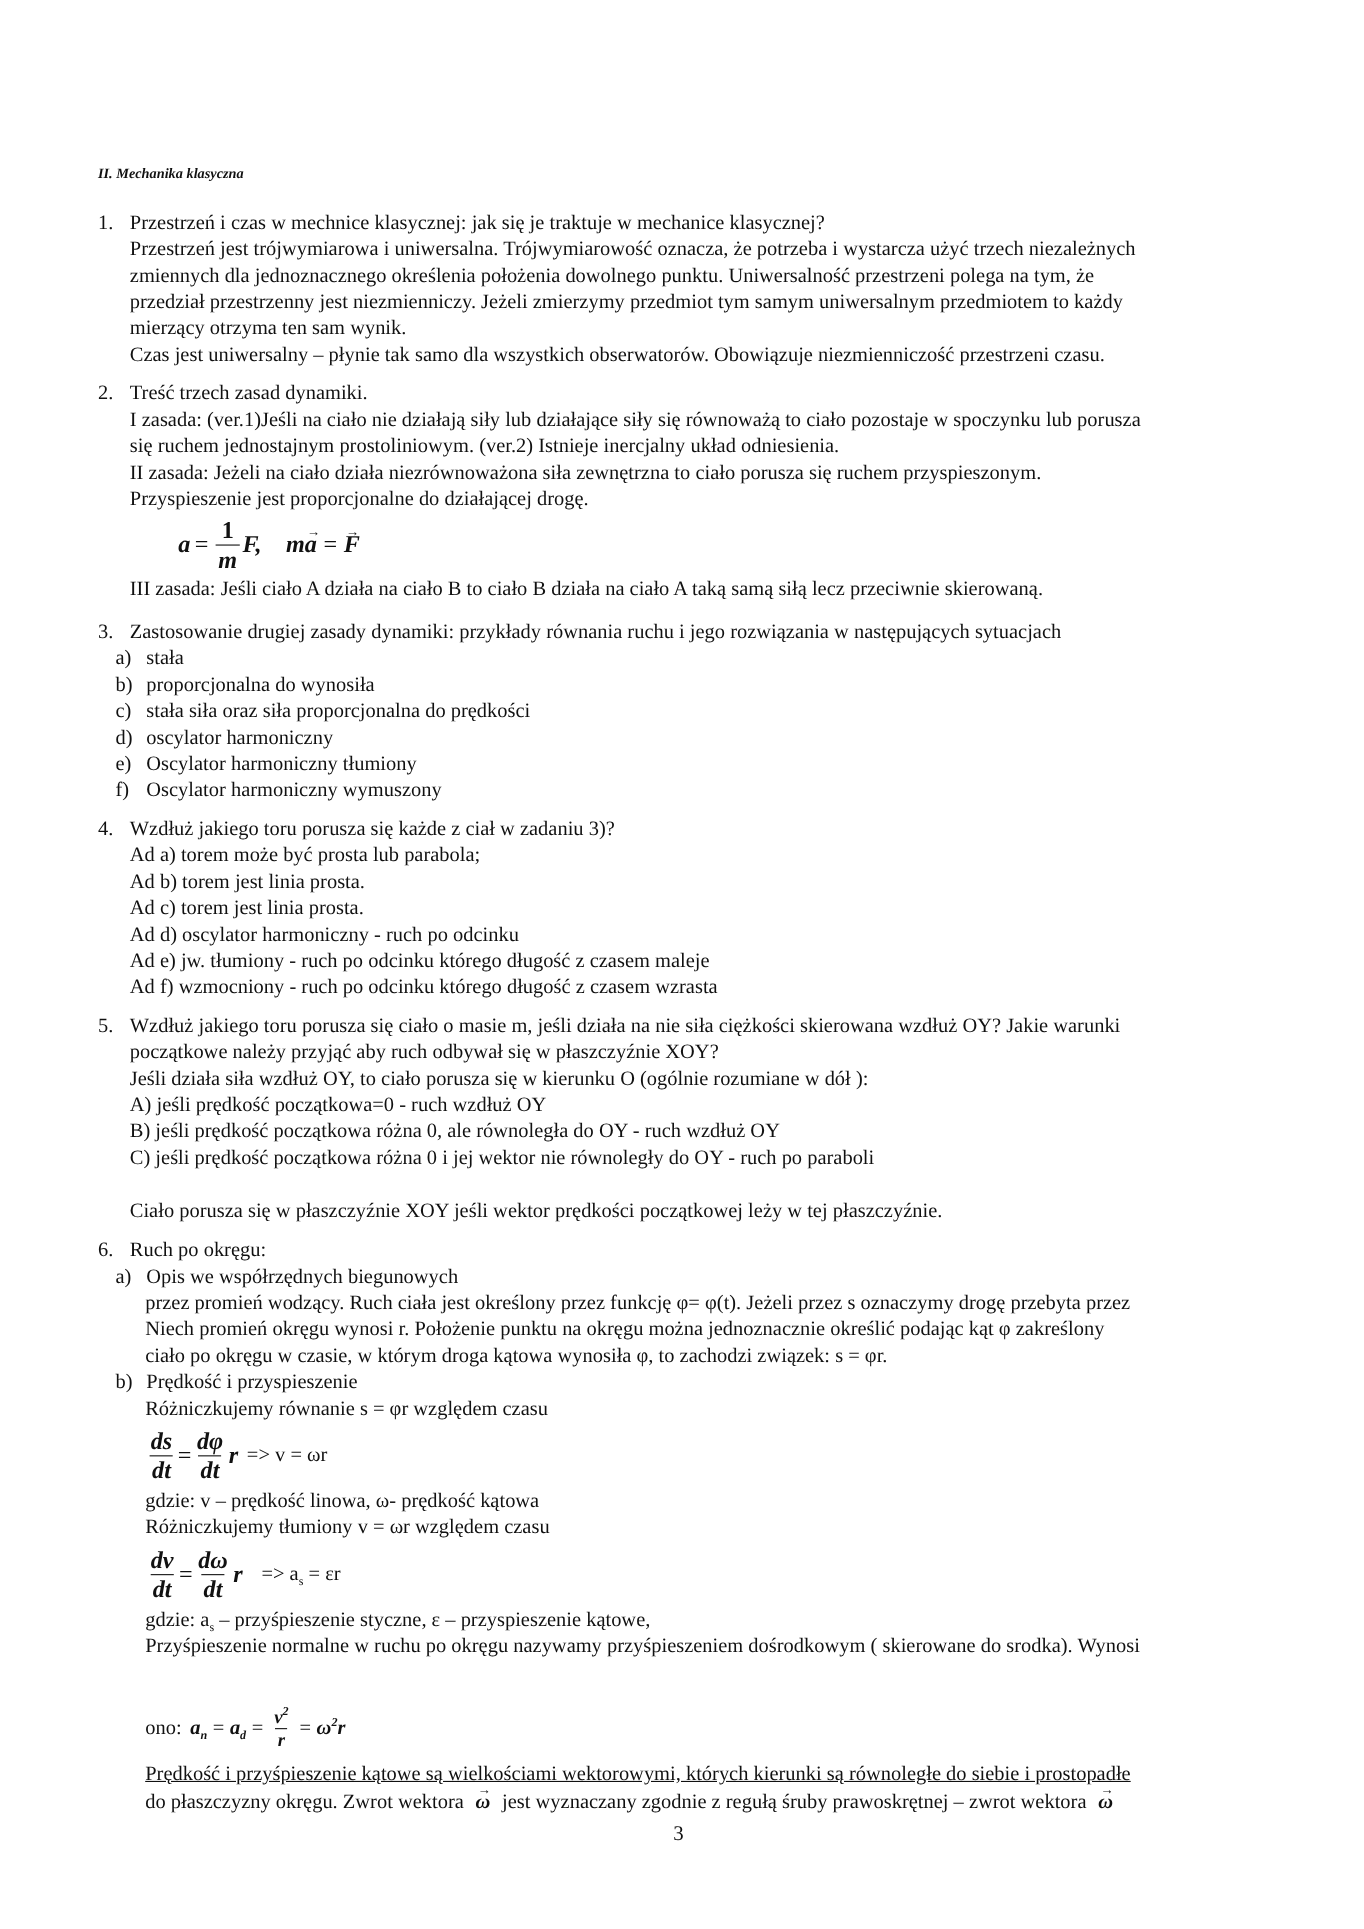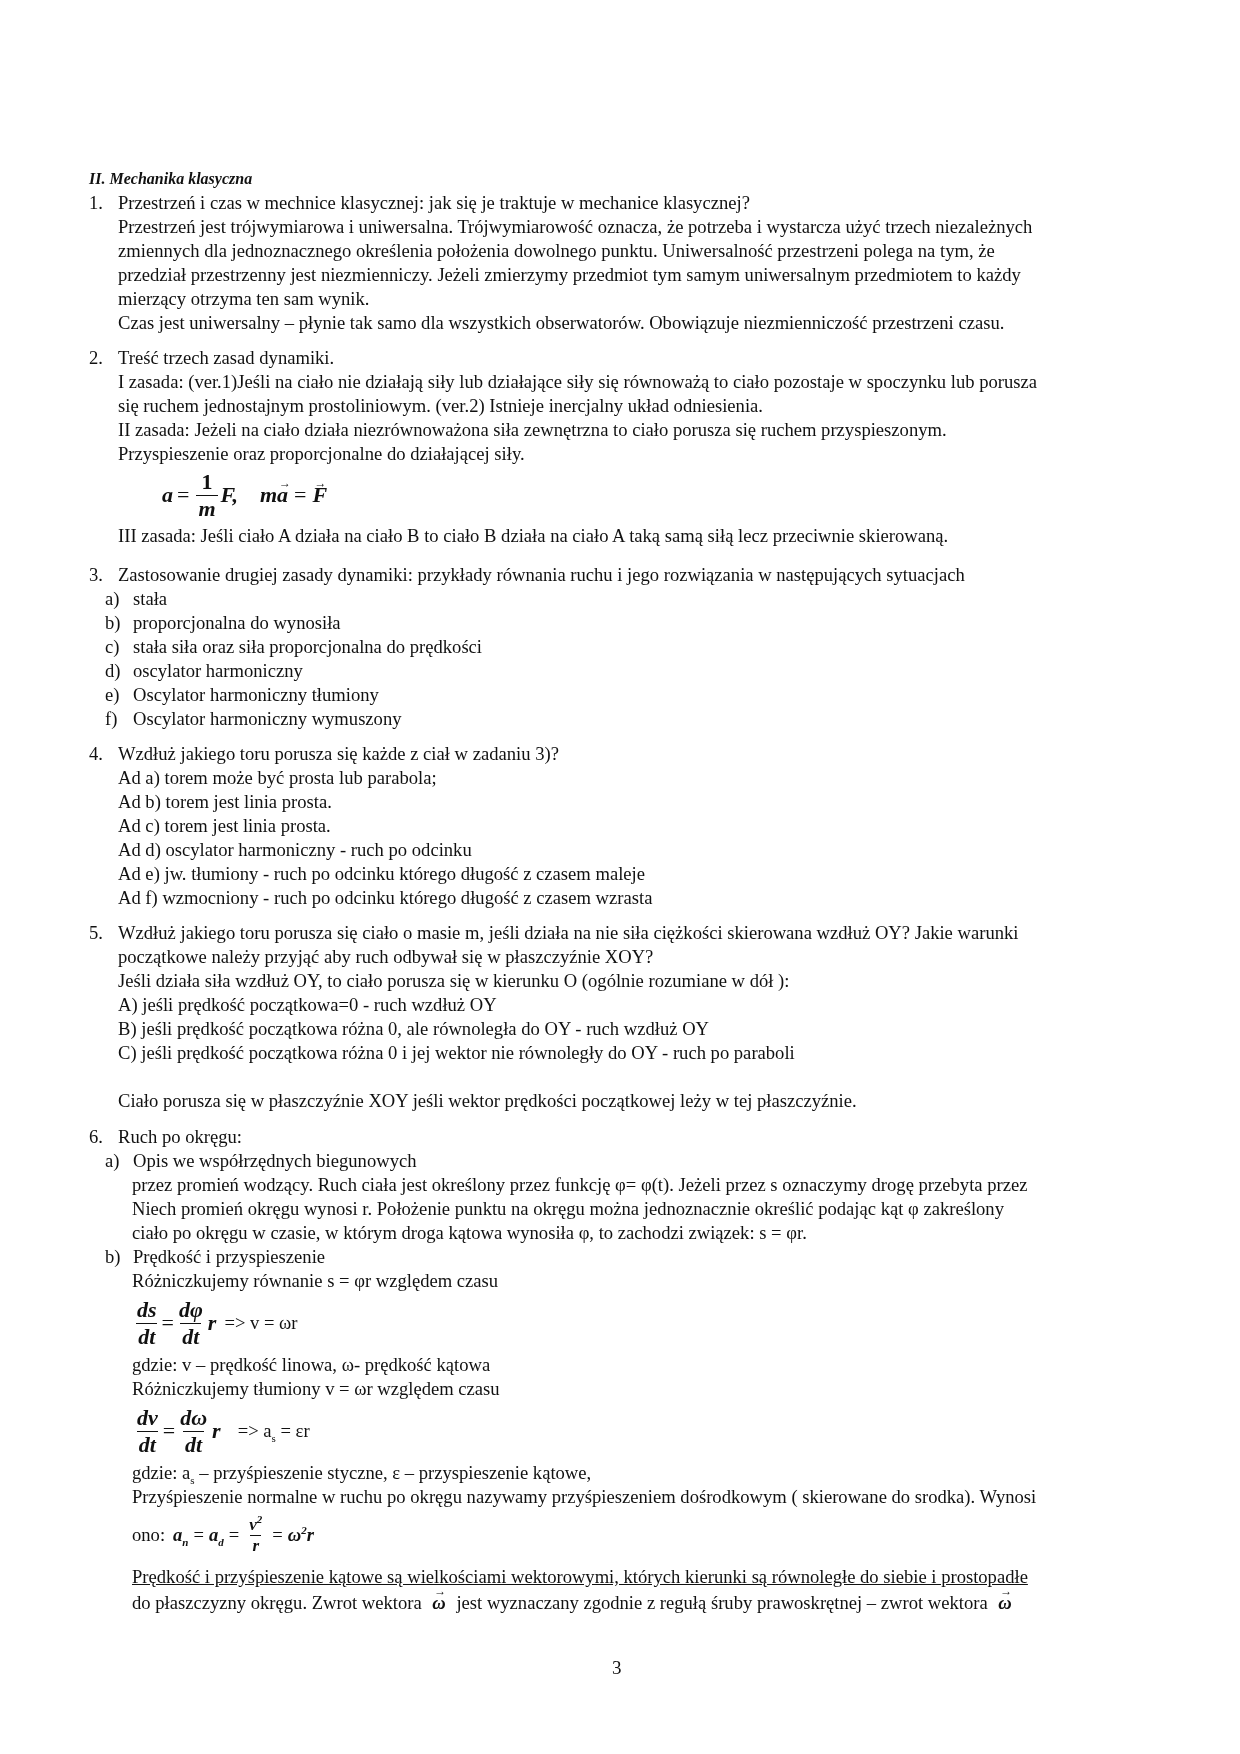--- a/index.html
+++ b/index.html
@@ -5,22 +5,22 @@
     html, body { margin: 0; padding: 0; background: #ffffff; }
     body {
       width: 1240px; height: 1754px; position: relative; overflow: hidden;
       font-family: "Liberation Serif", "DejaVu Serif", serif;
       color: #111111;
       font-size: 18.6px;
       line-height: 24px;
     }
     .page { position: absolute; left: 0; top: 0; width: 1240px; height: 1754px; }
     .heading {
-      position: absolute; left: 89px; top: 167px;
-      font-weight: bold; font-style: italic; font-size: 16px;
+      position: absolute; left: 89px; top: 146px;
+      font-weight: bold; font-style: italic; font-size: 13px;
     }
     .section { position: absolute; left: 89px; width: 1080px; }
     .num { position: absolute; left: 0; top: 0; width: 28px; }
     .body { margin-left: 29px; }
     .line { display: block; white-space: nowrap; }
     .sub { position: relative; padding-left: 43px; margin-left: -28px; }
     .sub .lbl { position: absolute; left: 15px; top: 0; }
     .indent2 { margin-left: 14px; }
     .gap { height: 24px; }
     .math { font-family: "Liberation Serif", "DejaVu Serif", serif; font-style: italic; font-weight: bold; }
@@ -55,21 +55,21 @@
     </div>
   </div>
 
   <div class="section" style="top:346px;">
     <span class="num">2.</span>
     <div class="body">
       <span class="line">Treść trzech zasad dynamiki.</span>
       <span class="line">I zasada: (ver.1)Jeśli na ciało nie działają siły lub działające siły się równoważą to ciało pozostaje w spoczynku lub porusza</span>
       <span class="line">się ruchem jednostajnym prostoliniowym. (ver.2) Istnieje inercjalny układ odniesienia.</span>
       <span class="line">II zasada: Jeżeli na ciało działa niezrównoważona siła zewnętrzna to ciało porusza się ruchem przyspieszonym.</span>
-      <span class="line">Przyspieszenie oraz proporcjonalne do działającej siły.</span>
+      <span class="line">Przyspieszenie jest proporcjonalne do działającej drogę.</span>
       <div class="eq" style="margin-left:44px;">
         <span class="math big">a</span>
         <span class="math big upright" style="margin:0 4px;">=</span>
         <span class="frac math">
           <span class="n upright" style="font-weight:bold;">1</span>
           <span class="d">m</span>
         </span>
         <span class="math big">F,</span>
         <span style="width:22px;display:inline-block;"></span>
         <span class="math big">m</span>
@@ -164,21 +164,21 @@
             <span class="n">dω</span>
             <span class="d">dt</span>
           </span>
           <span class="math big">r</span>
           <span style="margin-left:17px;"><span>=&gt; a</span><sub>s</sub><span> = εr</span></span>
         </div>
 
         <span class="line"><span>gdzie: a</span><sub>s</sub><span> – przyśpieszenie styczne, ε – przyspieszenie kątowe,</span></span>
         <span class="line">Przyśpieszenie normalne w ruchu po okręgu nazywamy przyśpieszeniem dośrodkowym ( skierowane do srodka). Wynosi</span>
 
-        <div class="eq" style="height:52px;">
+        <div class="eq" style="height:52px;margin-top:36px;">
           <span>ono:</span>
           <span style="width:8px;display:inline-block;"></span>
           <span class="math"><span>a</span><sub>n</sub></span>
           <span class="upright" style="margin:0 5px;">=</span>
           <span class="math"><span>a</span><sub>d</sub></span>
           <span class="upright" style="margin:0 5px;">=</span>
           <span class="frac small math">
             <span class="n"><span>v</span><sup>2</sup></span>
             <span class="d">r</span>
           </span>

